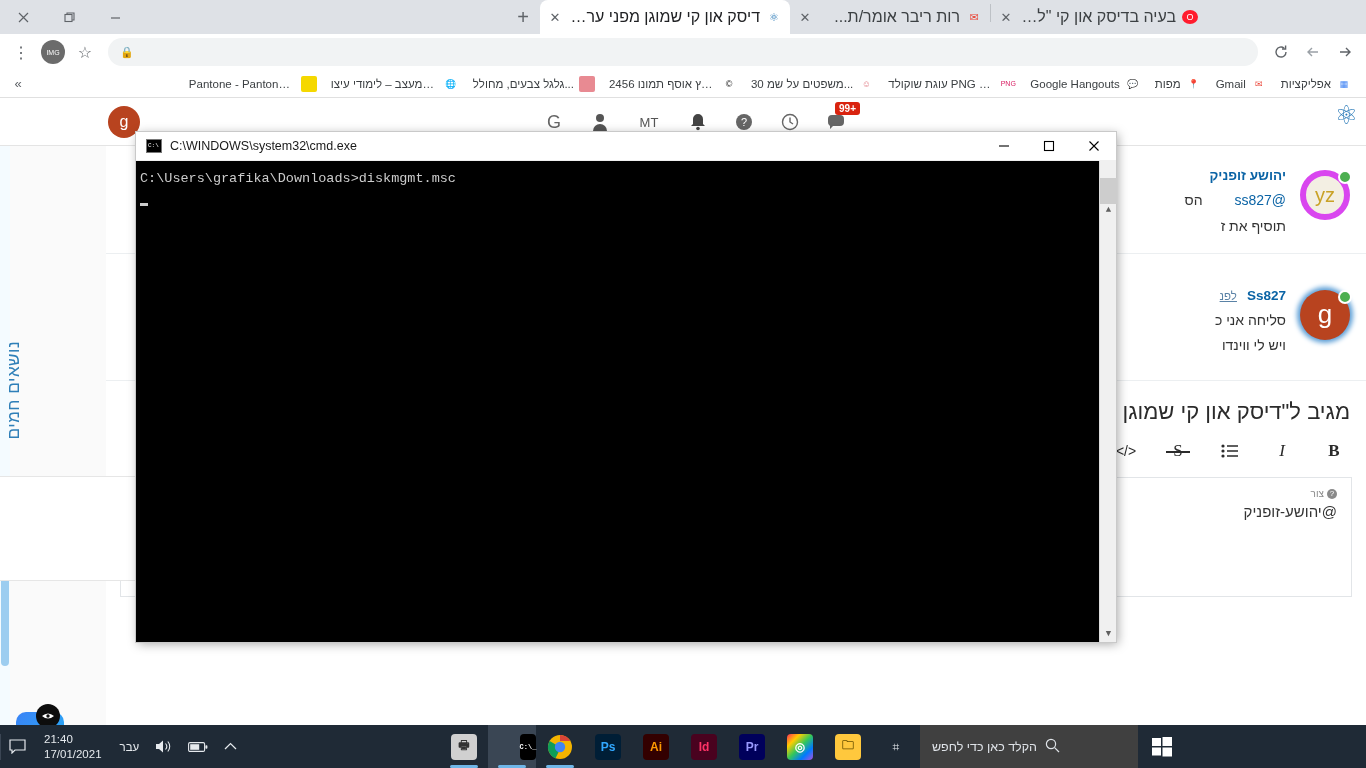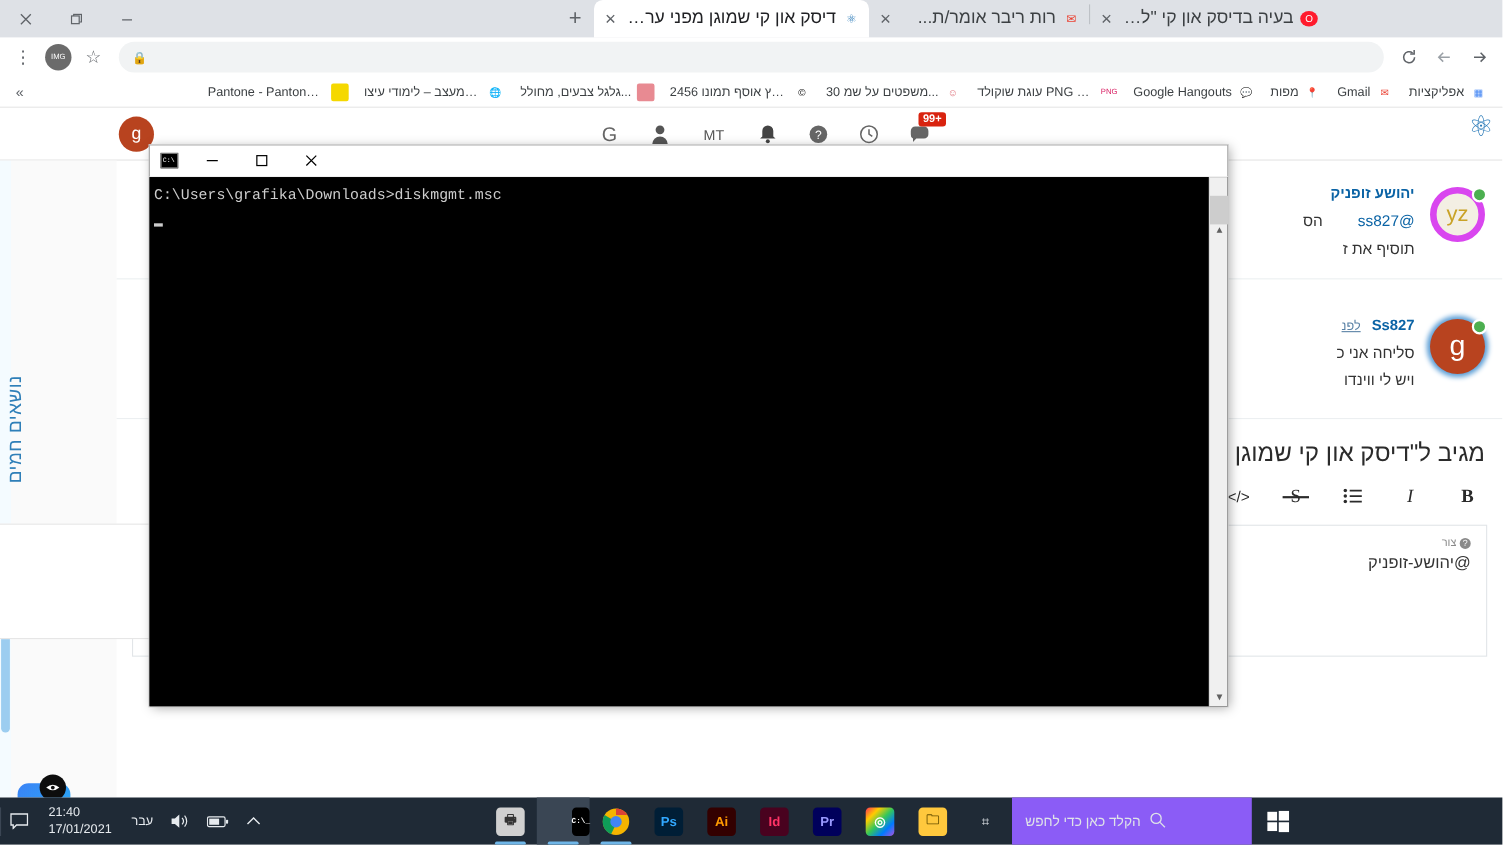--- a/index.html
+++ b/index.html
@@ -303,21 +303,21 @@
     position:absolute; left:0; top:725px; width:1366px; height:43px;
     background:#1f2a36;
     display:flex; flex-direction:row; align-items:center;
   }
   .start {
     width:48px;height:43px;display:flex;align-items:center;justify-content:center;
     order: 99;
   }
   .tb-search {
     height:43px; width:218px;
-    background:#8b5cf6; display:flex; flex-direction:row-reverse; align-items:center;
+    background:#404040; display:flex; flex-direction:row-reverse; align-items:center;
     gap:8px; padding:16px 12px; color:#dfe3e8; font-size:12.5px; direction:rtl;
     order: 98;
   }
   .tb-apps { display:flex; flex-direction:row; align-items:center; height:43px; margin-left:440px;}
   .tb-app {
     width:48px;height:43px;
     display:flex;align-items:center;justify-content:center;
     position:relative;
   }
   .tb-app.active { background:#3a4654; }
@@ -589,20 +589,21 @@
               <circle cx="7" cy="5" r="1.7" fill="#0d0d0d"></circle>
             </svg>
         </div>
       </div>
     </div>
   </div>
 
   <div class="cmd">
     <div class="cmd-title">
       <span class="cmd-ico">C:\</span>
+      <span class="cmd-title-text">C:\WINDOWS\system32\cmd.exe</span>
       <span class="cmd-btns">
         <span class="cmd-btn">
           <svg width="12" height="12" viewBox="0 0 12 12">
               <path d="M1 6 H11" stroke="#000" stroke-width="1.1"></path>
             </svg>
         </span>
         <span class="cmd-btn">
           <svg width="12" height="12" viewBox="0 0 12 12">
               <rect x="1.5" y="1.5" width="9" height="9" stroke="#000" stroke-width="1.1" fill="none"></rect>
             </svg>

